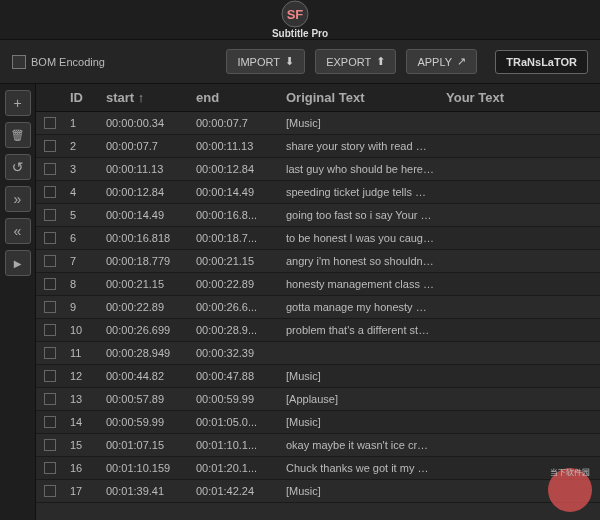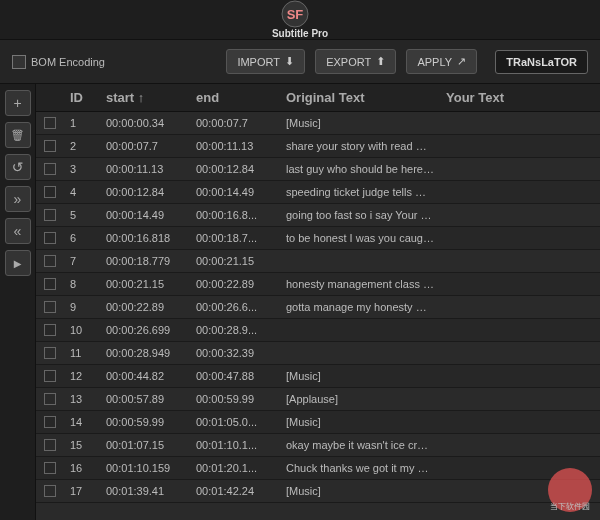--- a/index.html
+++ b/index.html
@@ -174,21 +174,21 @@
       width: 44px;
       height: 44px;
       opacity: 0.7;
     }
     .watermark-circle {
       width: 44px;
       height: 44px;
       border-radius: 50%;
       background: #e55;
       display: flex;
-      align-items: flex-end;
+      align-items: flex-start;
       justify-content: center;
       font-size: 8px;
       color: white;
       text-align: center;
       line-height: 1.2;
     }
   </style>
 </head>
 <body>
 
@@ -315,20 +315,21 @@
     <div class="td-cell">to be honest I was you caught ...</div>
     <div class="td-cell"></div>
   </div>
         <div class="table-row">
     <div class="td-cell">
       <div class="row-checkbox"></div>
     </div>
     <div class="td-cell">7</div>
     <div class="td-cell">00:00:18.779</div>
     <div class="td-cell">00:00:21.15</div>
+    <div class="td-cell">angry i'm honest so shouldn't ...</div>
     <div class="td-cell"></div>
   </div>
         <div class="table-row even">
     <div class="td-cell">
       <div class="row-checkbox"></div>
     </div>
     <div class="td-cell">8</div>
     <div class="td-cell">00:00:21.15</div>
     <div class="td-cell">00:00:22.89</div>
     <div class="td-cell">honesty management class be...</div>
@@ -344,20 +345,21 @@
     <div class="td-cell">gotta manage my honesty mm...</div>
     <div class="td-cell"></div>
   </div>
         <div class="table-row even">
     <div class="td-cell">
       <div class="row-checkbox"></div>
     </div>
     <div class="td-cell">10</div>
     <div class="td-cell">00:00:26.699</div>
     <div class="td-cell">00:00:28.9...</div>
+    <div class="td-cell">problem that's a different stor...</div>
     <div class="td-cell"></div>
   </div>
         <div class="table-row">
     <div class="td-cell">
       <div class="row-checkbox"></div>
     </div>
     <div class="td-cell">11</div>
     <div class="td-cell">00:00:28.949</div>
     <div class="td-cell">00:00:32.39</div>
     <div class="td-cell"></div>

